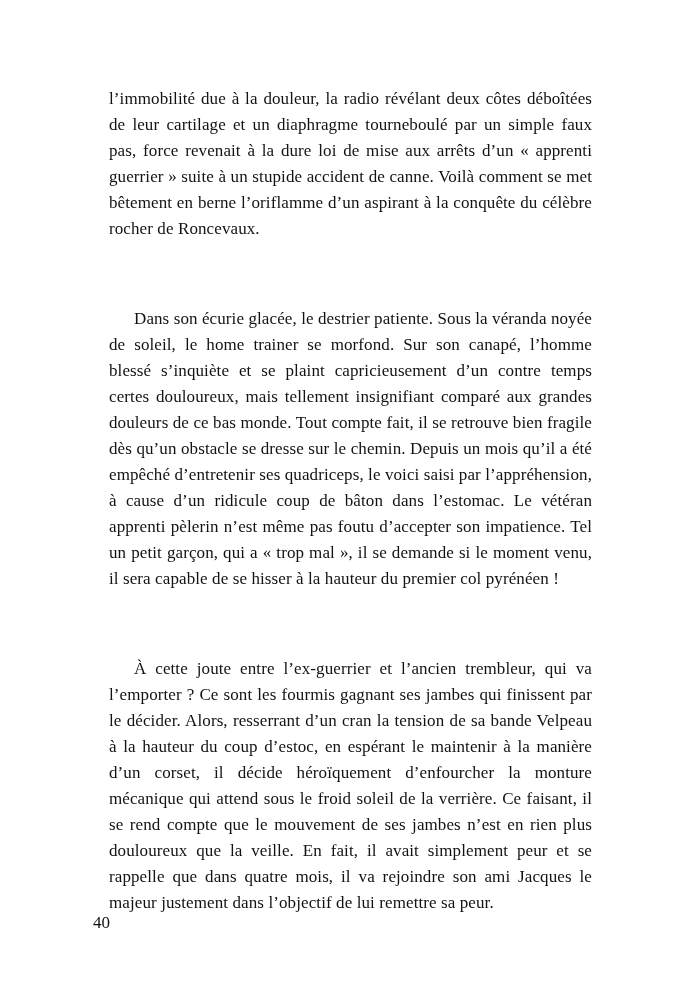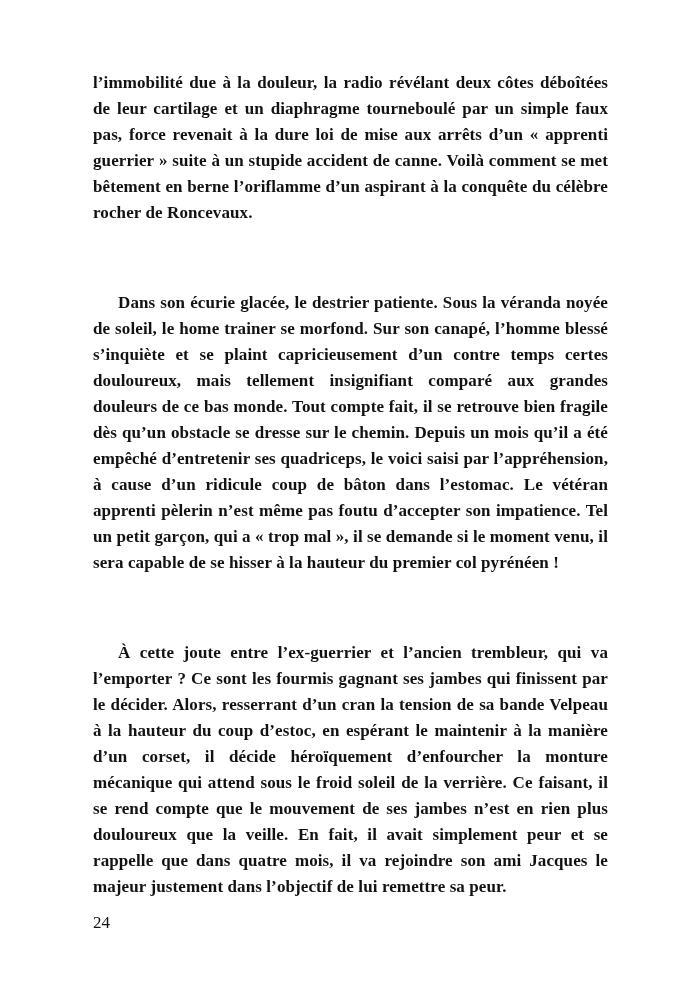--- a/index.html
+++ b/index.html
@@ -15,27 +15,26 @@
     color: #111111;
     overflow: hidden;
   }
   .page {
     position: absolute;
     left: 93px;
     top: 70px;
     width: 515px;
   }
   .para {
-    margin: 0;
+    margin: 16px;
     font-size: 17px;
     line-height: 26px;
     text-align: justify;
     letter-spacing: 0.1px;
     color: #121212;
-    font-weight: bold;
   }
   .para.indented {
     text-indent: 25px;
   }
   .para + .para {
     margin-top: 64px;
   }
   .page-number {
     position: absolute;
     left: 93px;
@@ -47,13 +46,13 @@
 </style>
 </head>
 <body>
 
 <div class="page">
   <p class="para">l’immobilité due à la douleur, la radio révélant deux côtes déboîtées de leur cartilage et un diaphragme tourneboulé par un simple faux pas, force revenait à la dure loi de mise aux arrêts d’un «&nbsp;apprenti guerrier&nbsp;» suite à un stupide accident de canne. Voilà comment se met bêtement en berne l’oriflamme d’un aspirant à la conquête du célèbre rocher de Roncevaux.</p>
   <p class="para indented">Dans son écurie glacée, le destrier patiente. Sous la véranda noyée de soleil, le home trainer se morfond. Sur son canapé, l’homme blessé s’inquiète et se plaint capricieusement d’un contre temps certes douloureux, mais tellement insignifiant comparé aux grandes douleurs de ce bas monde. Tout compte fait, il se retrouve bien fragile dès qu’un obstacle se dresse sur le chemin. Depuis un mois qu’il a été empêché d’entretenir ses quadriceps, le voici saisi par l’appréhension, à cause d’un ridicule coup de bâton dans l’estomac. Le vétéran apprenti pèlerin n’est même pas foutu d’accepter son impatience. Tel un petit garçon, qui a «&nbsp;trop mal&nbsp;», il se demande si le moment venu, il sera capable de se hisser à la hauteur du premier col pyrénéen&nbsp;!</p>
   <p class="para indented">À cette joute entre l’ex-guerrier et l’ancien trembleur, qui va l’emporter&nbsp;? Ce sont les fourmis gagnant ses jambes qui finissent par le décider. Alors, resserrant d’un cran la tension de sa bande Velpeau à la hauteur du coup d’estoc, en espérant le maintenir à la manière d’un corset, il décide héroïquement d’enfourcher la monture mécanique qui attend sous le froid soleil de la verrière. Ce faisant, il se rend compte que le mouvement de ses jambes n’est en rien plus douloureux que la veille. En fait, il avait simplement peur et se rappelle que dans quatre mois, il va rejoindre son ami Jacques le majeur justement dans l’objectif de lui remettre sa peur.</p>
 </div>
 
-<div class="page-number">24</div>
+<div class="page-number">40</div>
 
 </body></html>

